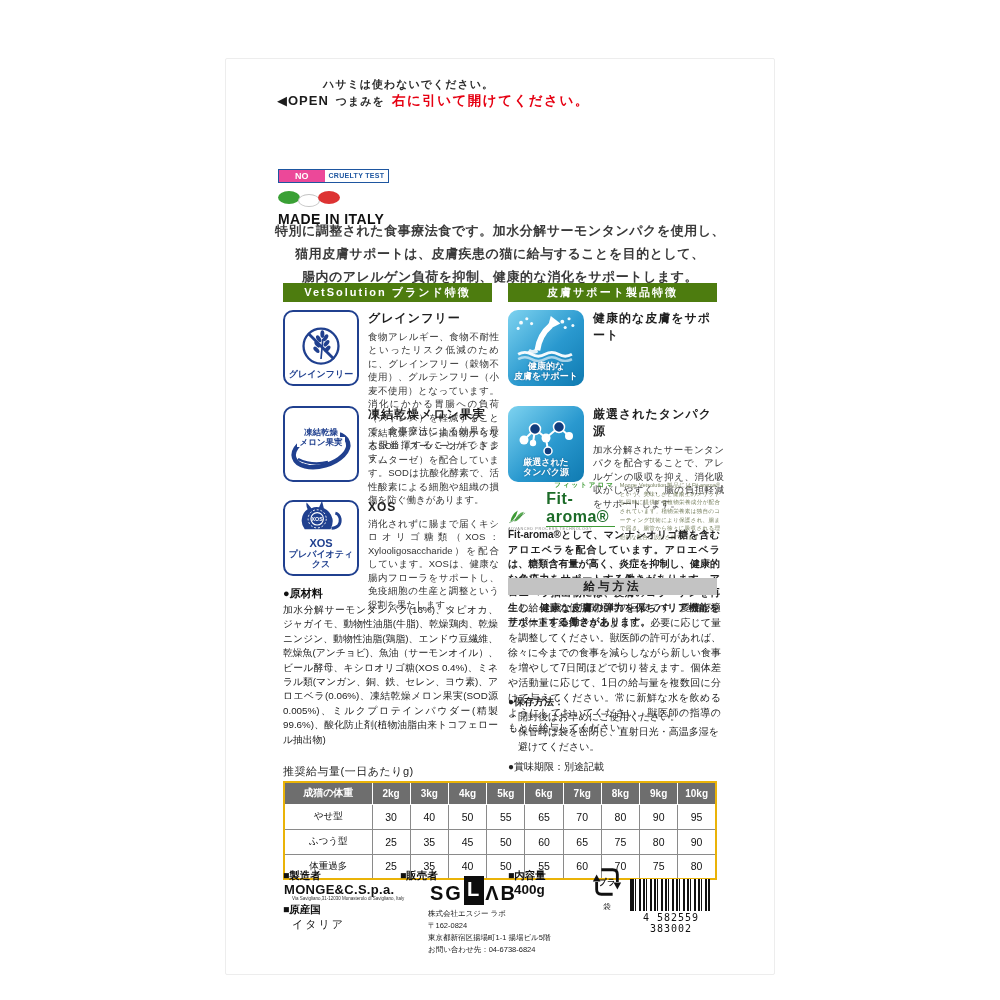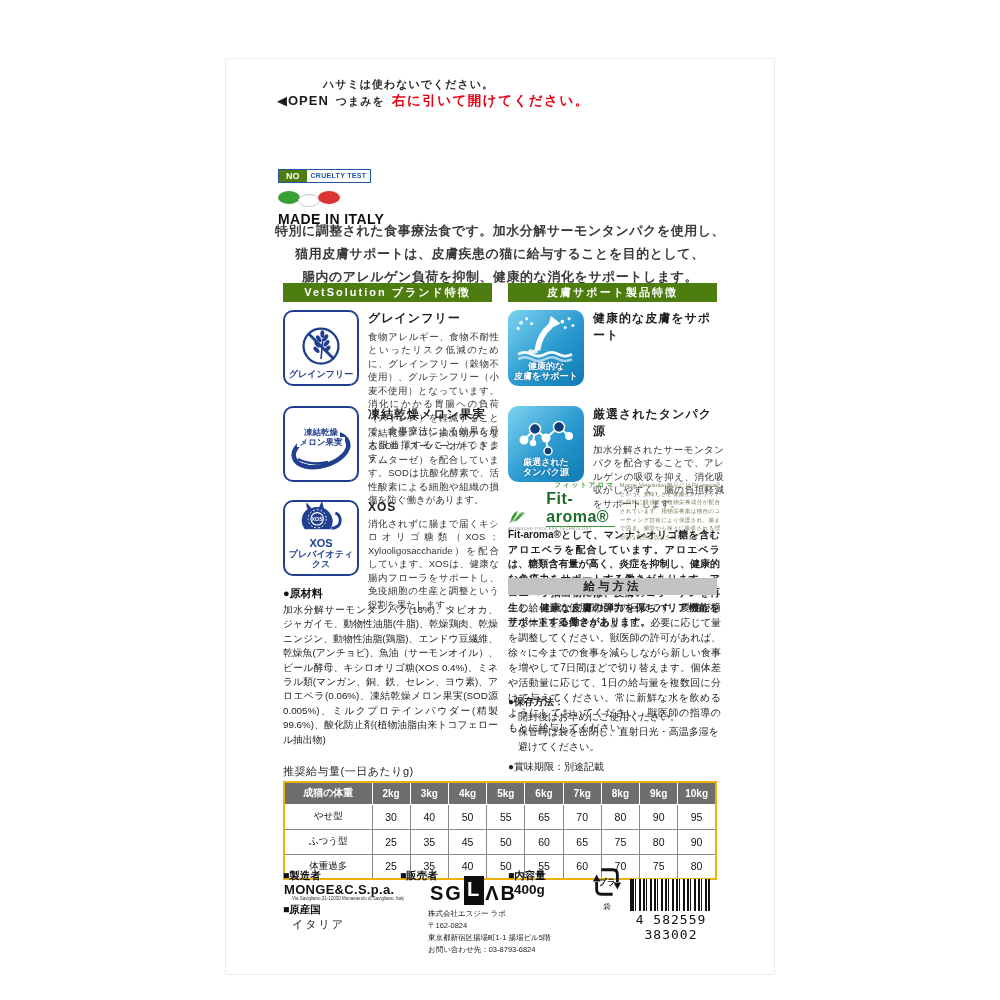--- a/index.html
+++ b/index.html
@@ -11,21 +11,21 @@
   
   .scissors-note{left:323px;top:77px;font-size:11px;font-weight:bold;color:#2b2b2b;letter-spacing:1px;}
   .open-row{left:277px;top:92px;display:flex;align-items:baseline;gap:7px;}
   .open-label{font-size:13px;font-weight:bold;color:#1c1c1c;letter-spacing:1px;}
   .open-prefix{font-size:11px;font-weight:bold;color:#2b2b2b;letter-spacing:1px;}
   .open-red{font-size:13.5px;font-weight:bold;color:#e60012;letter-spacing:1.5px;}
 
   
   .badge-block{left:278px;top:165px;}
   .nocruelty{display:inline-flex;align-items:stretch;border:1px solid #1e56a0;}
-  .nocruelty .no{background:#4d7c0f;color:#fff;font-size:9px;font-weight:bold;padding:1px 7px;}
+  .nocruelty .no{background:#ec4899;color:#fff;font-size:9px;font-weight:bold;padding:1px 16px;}
   .nocruelty .ct{color:#1e56a0;font-size:7px;font-weight:bold;padding:2px 4px 1px;letter-spacing:.3px;}
   .ovals{margin-top:5px;display:flex;align-items:center;}
   .oval{width:22px;height:13px;border-radius:50%;}
   .oval.green{background:#3aa035;}
   .oval.white{background:#fff;border:1px solid #c4c4c4;margin:6px -2px 0;}
   .oval.red{background:#dd3333;}
   .madein{margin-top:4px;font-size:14px;font-weight:bold;color:#111;letter-spacing:.4px;}
 
   
   .intro{left:250px;top:220px;width:500px;text-align:center;font-size:13px;font-weight:bold;color:#3a3a3a;line-height:1.75;letter-spacing:.5px;}
@@ -94,21 +94,21 @@
   .sglab{left:430px;top:882px;font-size:20px;font-weight:bold;color:#0d0d0d;letter-spacing:2px;display:flex;align-items:center;}
   .sglab .lbox{background:#0d0d0d;color:#fff;padding:3px 3px 6px;margin:-6px 1px 0;line-height:1;}
   .seller-lines{left:428px;top:908px;font-size:7.5px;color:#222;line-height:1.6;}
   .content-title{left:508px;top:869px;}
   .content-value{left:514px;top:882px;font-size:13.5px;font-weight:bold;color:#111;}
   .pla-wrap{left:590px;top:866px;width:34px;text-align:center;}
   .pla-sub{font-size:7.5px;color:#111;margin-top:0px;}
   .barcode{left:630px;top:879px;width:80px;height:32px;background:
      repeating-linear-gradient(90deg,#111 0 2px,#fff 2px 3px,#111 3px 4px,#fff 4px 7px,#111 7px 9px,#fff 9px 11px);
      border-left:2px solid #111;border-right:2px solid #111;}
-  .barcode-digits{left:626px;top:912px;width:90px;text-align:center;font-family:"DejaVu Sans Mono","Liberation Mono",monospace;font-size:13px;color:#111;letter-spacing:1px;}
+  .barcode-digits{left:626px;top:912px;width:90px;text-align:center;font-family:"DejaVu Sans Mono","Liberation Mono",monospace;font-size:10px;color:#111;letter-spacing:1px;}
 </style>
 </head>
 <body>
 
 <div id="canvas">
   <div class="abs page-edge"></div>
 
   <div class="abs scissors-note">ハサミは使わないでください。</div>
   <div class="abs open-row">
     <span class="open-label">◀OPEN</span>
@@ -379,21 +379,21 @@
   <div class="abs f-title seller-title">■販売者</div>
   <div class="abs sglab">
     <span>SG</span>
       <span class="lbox">L</span>
       <span>ΛB</span>
   </div>
   <div class="abs seller-lines">
     <div>株式会社エスジー ラボ</div>
     <div>〒162-0824</div>
     <div>東京都新宿区揚場町1-1 揚場ビル5階</div>
-    <div>お問い合わせ先：03-8793-6824</div>
+    <div>お問い合わせ先：04-6738-6824</div>
   </div>
 
   <div class="abs f-title content-title">■内容量</div>
   <div class="abs content-value">400g</div>
 
   <div class="abs pla-wrap">
     <svg width="32" height="32" viewBox="0 0 34 34">
       <path d="M11 4 H23 Q28 4 28 9 V17" fill="none" stroke="#111" stroke-width="3"></path>
       <polygon points="28,25 24,17.5 32,17.5" fill="#111"></polygon>
       <path d="M23 30 H11 Q6 30 6 25 V17" fill="none" stroke="#111" stroke-width="3"></path>

